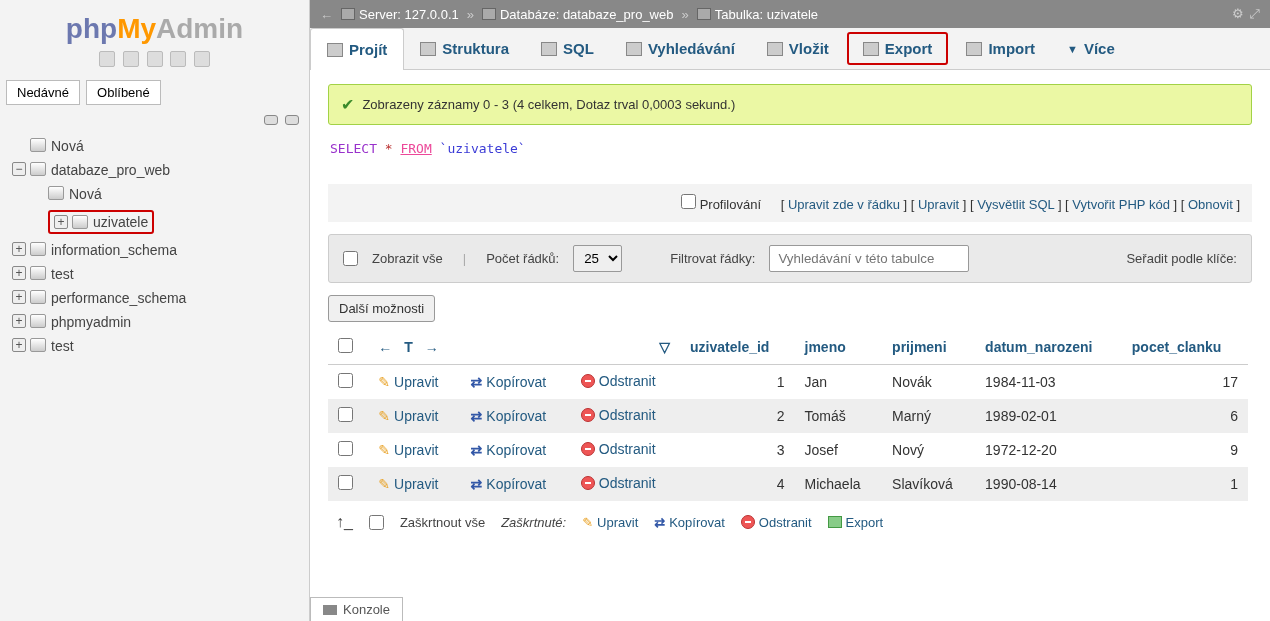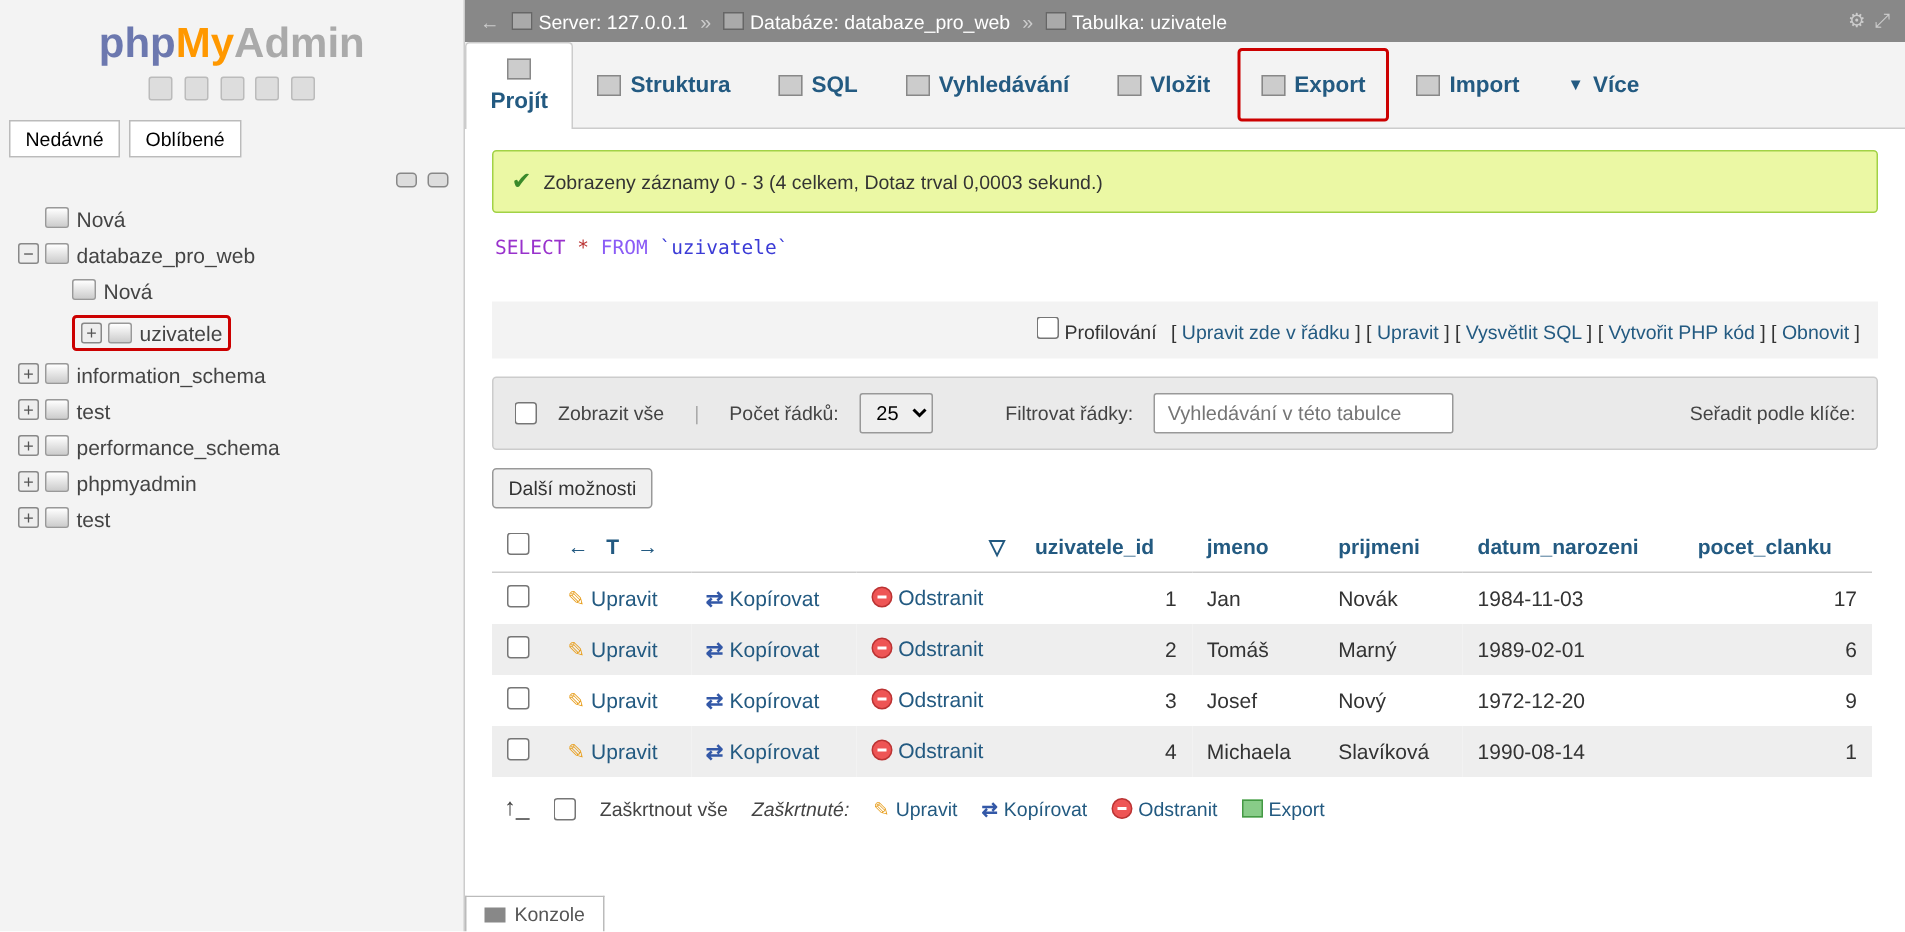--- a/index.html
+++ b/index.html
@@ -25,34 +25,34 @@
 .tree-indent2 { margin-left: 36px; }
 .tree-highlight { border: 2px solid #cc0000; border-radius: 3px; padding: 2px 4px; }
 .main { flex: 1; display: flex; flex-direction: column; background: #fff; }
 .breadcrumb { background: #888; color: #fff; padding: 6px 10px; display:flex; align-items:center; font-size:13px; }
 .breadcrumb .arrow-left { margin-right:8px; color:#ccc; }
 .breadcrumb .sep { margin: 0 8px; color:#ccc; }
 .breadcrumb a { color:#fff; }
 .bc-icon { display:inline-block; width:14px; height:12px; background:#aaa; border:1px solid #666; margin-right:4px; vertical-align:middle;}
 .tabbar { display: flex; background: #f3f3f3; border-bottom: 1px solid #ccc; }
 .tabbar .tab { padding: 10px 16px; cursor:pointer; display:flex; align-items:center; gap:6px; color:#235a81; font-weight:bold; font-size:15px;}
-.tabbar .tab.active { background:#fff; border-top:1px solid #ccc; border-left:1px solid #ccc; border-right:1px solid #ccc; border-radius:3px 3px 0 0; margin-bottom:-1px;flex-direction:column;}
+.tabbar .tab.active { background:#fff; border-top:1px solid #ccc; border-left:1px solid #ccc; border-right:1px solid #ccc; border-radius:3px 3px 0 0; margin-bottom:-1px;}
 .tabbar .tab.exporthl { border: 2px solid #cc0000; border-radius:3px; margin:4px 2px; padding:6px 14px;}
 .tab-icon { width:16px; height:14px; background:#ccc; border:1px solid #888; display:inline-block;}
 .content { padding: 14px 18px 0 18px; flex:1; overflow:auto; }
 .notice { background: #ebf8a4; border:1px solid #a2d246; border-radius:3px; padding: 10px 12px; margin-bottom:12px; color:#333; display:flex; align-items:center; gap:8px;}
 .notice .check { color: #3a8a2a; font-size:16px;}
 .sqlbox { color:#333; font-family: monospace; font-size:13px; padding: 4px 2px 28px 2px;}
 .sqlbox .kw-select { color:#9932cc; }
-.sqlbox .kw-from { color:#8b5cf6; }
+.sqlbox .kw-from { color:#ec4899;text-decoration:underline; }
 .sqlbox .tbl { color:#3b3bd6; }
 .sqlbox .star { color:#b33; }
 .sql-links { background:#f3f3f3; padding:10px 12px; text-align:right; color:#333; font-size:13px;}
 .sql-links a { color:#235a81; text-decoration:none;}
-.sql-links label { margin-right:6px; }
+.sql-links label { margin-right:16px; }
 .filterbar { background:#eaeaea; border:1px solid #ccc; border-radius:3px; padding:10px 14px; margin:12px 0 10px; display:flex; align-items:center; gap:14px;}
 .filterbar select { border:1px solid #999; padding:4px 6px; border-radius:2px;}
 .filterbar input[type=text] { border:1px solid #999; padding:5px 8px; border-radius:2px; width:200px;}
 .btn { border:1px solid #999; background:#f0f0f0; border-radius:3px; padding:5px 10px; cursor:pointer; color:#333; font-size:13px;}
 .optbtn { margin: 2px 0 8px; }
 table.data { width: calc(100% - 4px); border-collapse: collapse; }
 table.data th { text-align:left; padding:8px 10px; color:#235a81; font-weight:bold; font-size:14px; border-bottom:1px solid #ccc; white-space:nowrap;}
 table.data td { padding:8px 10px; font-size:14px; color:#333; white-space:nowrap;}
 table.data tr.alt { background:#eee; }
 .sort-arrows { color:#235a81; letter-spacing:4px;}

